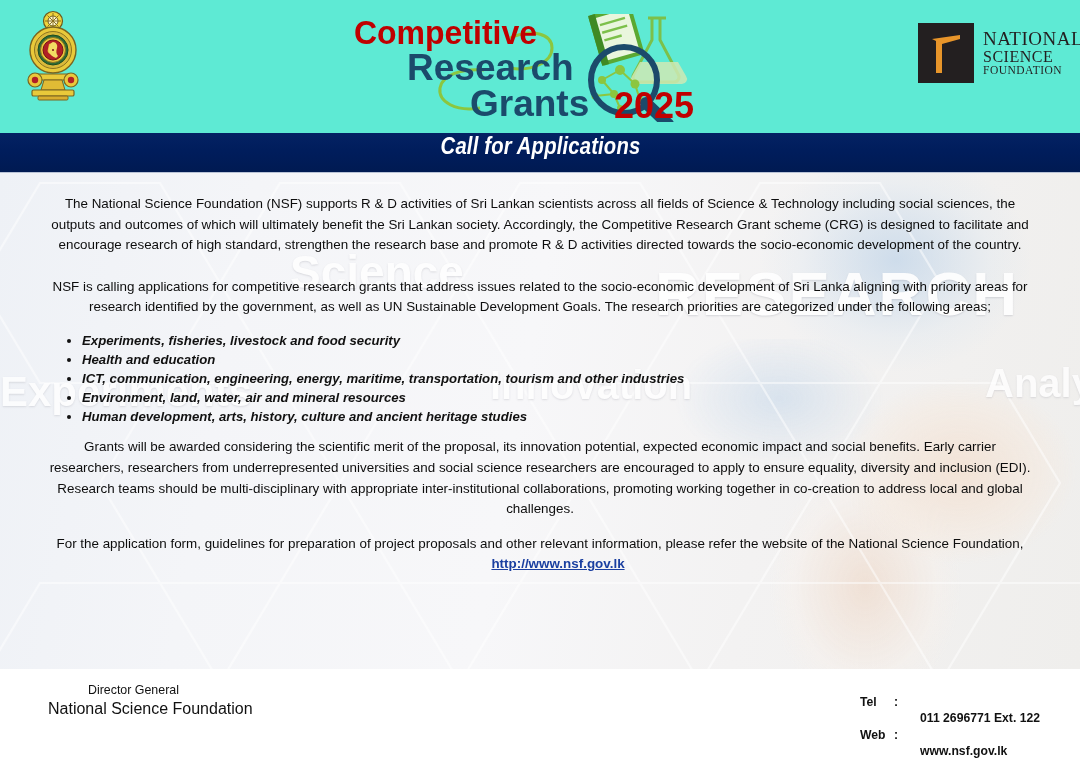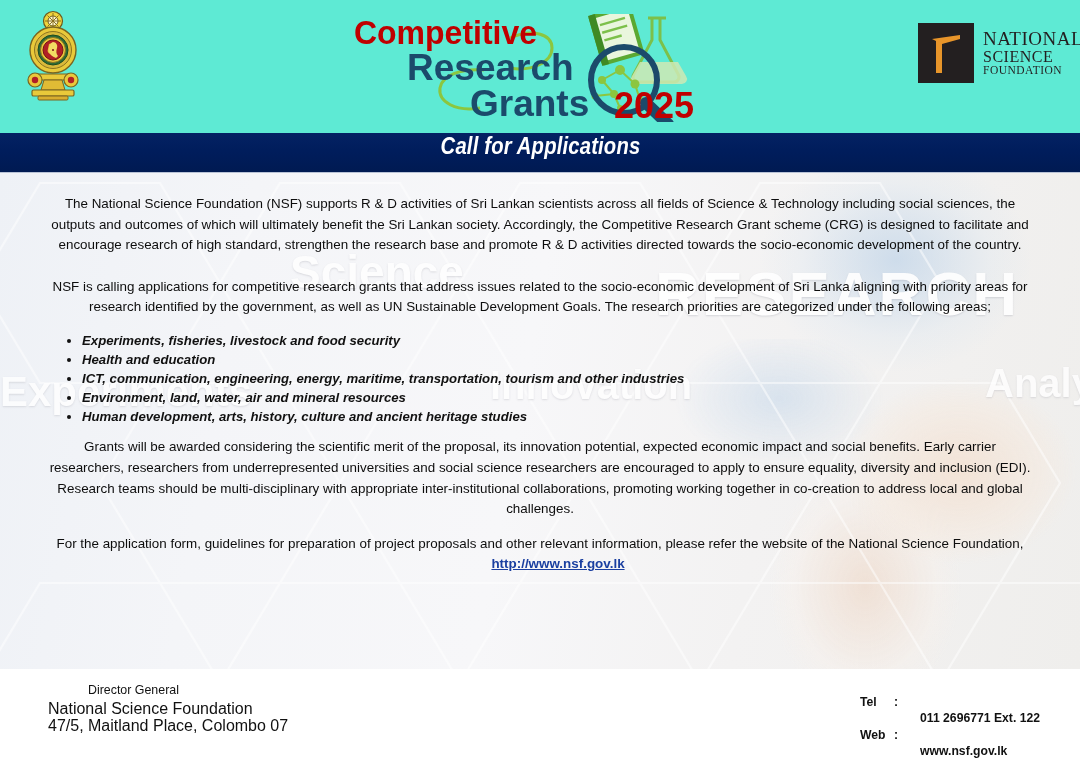--- a/index.html
+++ b/index.html
@@ -275,21 +275,20 @@
       <div class="sp-30"></div>
 
     </div>
   </div>
 
   <div class="footer">
     <div class="footer-inner">
       <div class="f-left">
         <div class="dg">Director General</div>
         <div>National Science Foundation</div>
-        <div>47/5, Maitland Place, Colombo 07</div>
       </div>
       <div class="f-right">
         <div class="f-row">
           <span class="f-key">Tel</span>
           <span class="f-colon">:</span>
           <span class="f-val">011 2696771 Ext. 122</span>
         </div>
         <div class="f-row">
           <span class="f-key">Web</span>
           <span class="f-colon">:</span>

